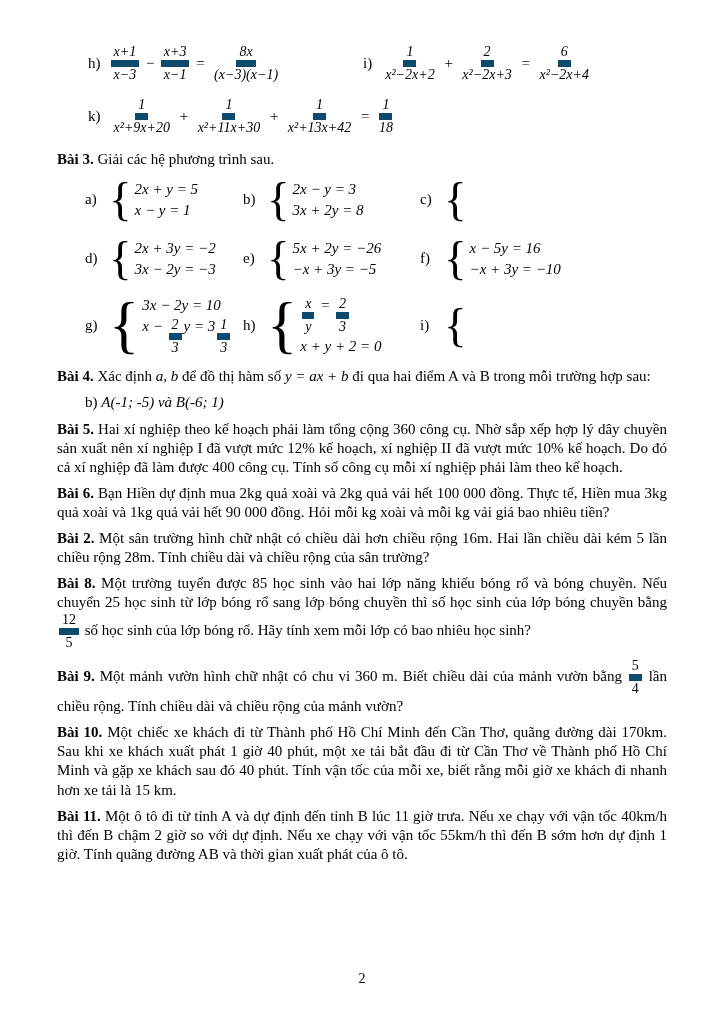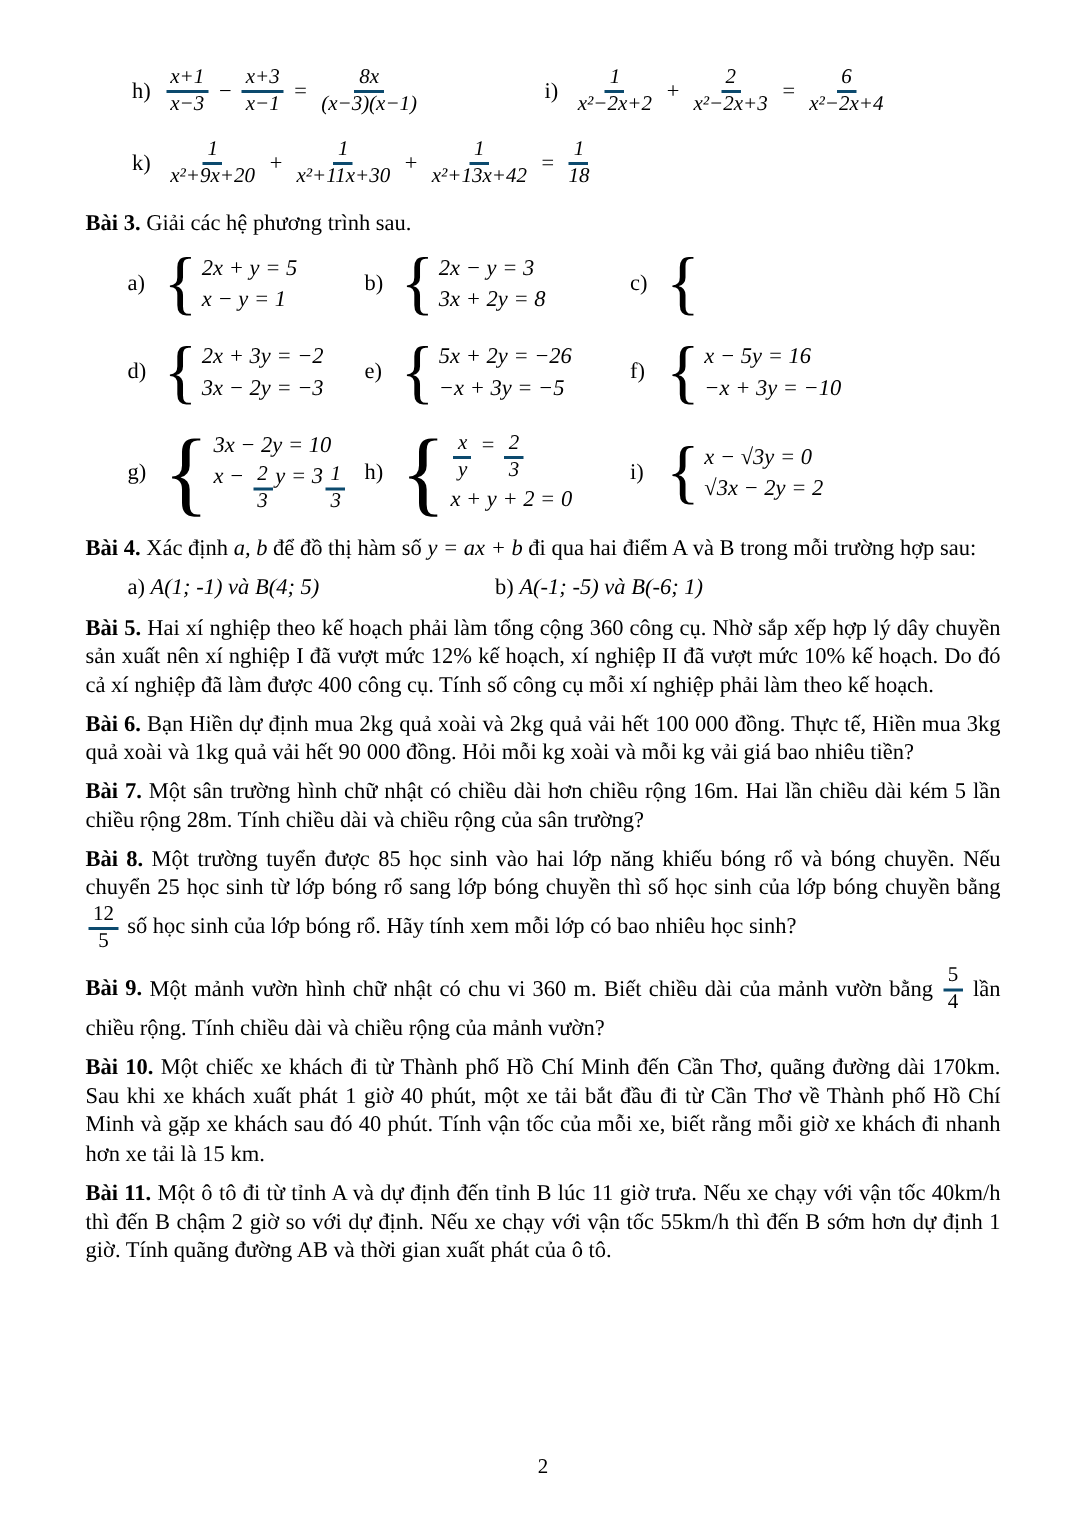--- a/index.html
+++ b/index.html
@@ -12,21 +12,21 @@
   .eq-row{display:flex;align-items:center;margin:0 0 14px 0;}
   .eq{display:flex;align-items:center;}
   .eq-label{margin-right:8px;flex:none;}
   .eq1{margin-left:31px;width:275px;}
   .eq-k{margin-left:31px;}
   .math{display:inline-flex;align-items:center;}
   .math .seg,.sys-line .seg{font-style:italic;white-space:pre;}
   .seg.it{font-style:italic;}
   .frac{display:inline-flex;flex-direction:column;align-items:center;vertical-align:middle;
         margin:0 2px;font-size:14px;line-height:1.15;text-align:center;}
-  .frac .num{display:block;padding:0 3px;border-bottom:2px solid #0c4a6e;}
+  .frac .num{display:block;padding:0 3px;border-bottom:7px solid #0c4a6e;}
   .frac .den{display:block;padding:0 3px;}
   .math .frac .num,.math .frac .den,.sys-line .frac .num,.sys-line .frac .den{font-style:italic;}
   .sys-grid{display:grid;grid-template-columns:158px 177px 1fr;align-items:center;
             row-gap:12px;margin:2px 0 10px 28px;}
   .system{display:flex;align-items:center;}
   .sys-label{flex:none;width:24px;}
   .sys-brace{line-height:1;margin-right:3px;flex:none;font-size:42px;font-weight:400;}
   .sys-body{display:flex;flex-direction:column;align-items:flex-start;}
   .sys-line{display:inline-flex;align-items:flex-start;padding:1px 0;white-space:nowrap;}
   .bai4-items{display:flex;margin:0 0 7px 28px;}
@@ -219,42 +219,33 @@
           </span>
         <span class="sys-line">
             <span class="seg">x + y + 2 = 0</span>
           </span>
       </span>
     </div>
 
     <div class="system">
       <span class="sys-label">i)</span>
       <span class="sys-brace" style="font-size: 47px;">{</span>
-      <span class="sys-body">
-        <span class="sys-line">
-            <span class="seg">x − √3y = 0</span>
-          </span>
-        <span class="sys-line">
-            <span class="seg">√3x − 2y = 2</span>
-          </span>
-      </span>
     </div>
 
   </div>
 
   <p class="para"><b class="runin">Bài 4.</b><span class="prose"><span class="seg"> Xác định </span><span class="seg it">a, b</span><span class="seg"> để đồ thị hàm số </span><span class="seg it">y = ax + b</span><span class="seg"> đi qua hai điểm A và B trong mỗi trường hợp sau:</span></span></p>
   <div class="bai4-items">
-    <span class="bai4-item-a"><span>a)</span> <span class="seg it">A(1; -1) và B(4; 5)</span></span>
     <span class="bai4-item-b"><span>b)</span> <span class="seg it">A(-1; -5) và B(-6; 1)</span></span>
   </div>
 
 
   <p class="para"><b class="runin">Bài 5.</b><span class="prose"><span class="seg"> Hai xí nghiệp theo kế hoạch phải làm tổng cộng 360 công cụ. Nhờ sắp xếp hợp lý dây chuyền sản xuất nên xí nghiệp I đã vượt mức 12% kế hoạch, xí nghiệp II đã vượt mức 10% kế hoạch. Do đó cả xí nghiệp đã làm được 400 công cụ. Tính số công cụ mỗi xí nghiệp phải làm theo kế hoạch.</span></span></p>
   <p class="para"><b class="runin">Bài 6.</b><span class="prose"><span class="seg"> Bạn Hiền dự định mua 2kg quả xoài và 2kg quả vải hết 100 000 đồng. Thực tế, Hiền mua 3kg quả xoài và 1kg quả vải hết 90 000 đồng. Hỏi mỗi kg xoài và mỗi kg vải giá bao nhiêu tiền?</span></span></p>
-  <p class="para"><b class="runin">Bài 7.</b><span class="prose"><span class="seg"> Một sân trường hình chữ nhật có chiều dài hơn chiều rộng 16m. Hai lần chiều dài kém 5 lần chiều rộng 28m. Tính chiều dài và chiều rộng của sân trường?</span></span></p>
+  <p class="para"><b class="runin">Bài 2.</b><span class="prose"><span class="seg"> Một sân trường hình chữ nhật có chiều dài hơn chiều rộng 16m. Hai lần chiều dài kém 5 lần chiều rộng 28m. Tính chiều dài và chiều rộng của sân trường?</span></span></p>
   <p class="para"><b class="runin">Bài 8.</b><span class="prose"><span class="seg"> Một trường tuyển được 85 học sinh vào hai lớp năng khiếu bóng rổ và bóng chuyền. Nếu chuyển 25 học sinh từ lớp bóng rổ sang lớp bóng chuyền thì số học sinh của lớp bóng chuyền bằng </span><span class="frac">
           <span class="num">12</span>
           <span class="den">5</span>
         </span><span class="seg"> số học sinh của lớp bóng rổ. Hãy tính xem mỗi lớp có bao nhiêu học sinh?</span></span></p>
   <p class="para"><b class="runin">Bài 9.</b><span class="prose"><span class="seg"> Một mảnh vườn hình chữ nhật có chu vi 360 m. Biết chiều dài của mảnh vườn bằng </span><span class="frac">
           <span class="num">5</span>
           <span class="den">4</span>
         </span><span class="seg"> lần chiều rộng. Tính chiều dài và chiều rộng của mảnh vườn?</span></span></p>
   <p class="para"><b class="runin">Bài 10.</b><span class="prose"><span class="seg"> Một chiếc xe khách đi từ Thành phố Hồ Chí Minh đến Cần Thơ, quãng đường dài 170km. Sau khi xe khách xuất phát 1 giờ 40 phút, một xe tải bắt đầu đi từ Cần Thơ về Thành phố Hồ Chí Minh và gặp xe khách sau đó 40 phút. Tính vận tốc của mỗi xe, biết rằng mỗi giờ xe khách đi nhanh hơn xe tải là 15 km.</span></span></p>
   <p class="para"><b class="runin">Bài 11.</b><span class="prose"><span class="seg"> Một ô tô đi từ tỉnh A và dự định đến tỉnh B lúc 11 giờ trưa. Nếu xe chạy với vận tốc 40km/h thì đến B chậm 2 giờ so với dự định. Nếu xe chạy với vận tốc 55km/h thì đến B sớm hơn dự định 1 giờ. Tính quãng đường AB và thời gian xuất phát của ô tô.</span></span></p>

